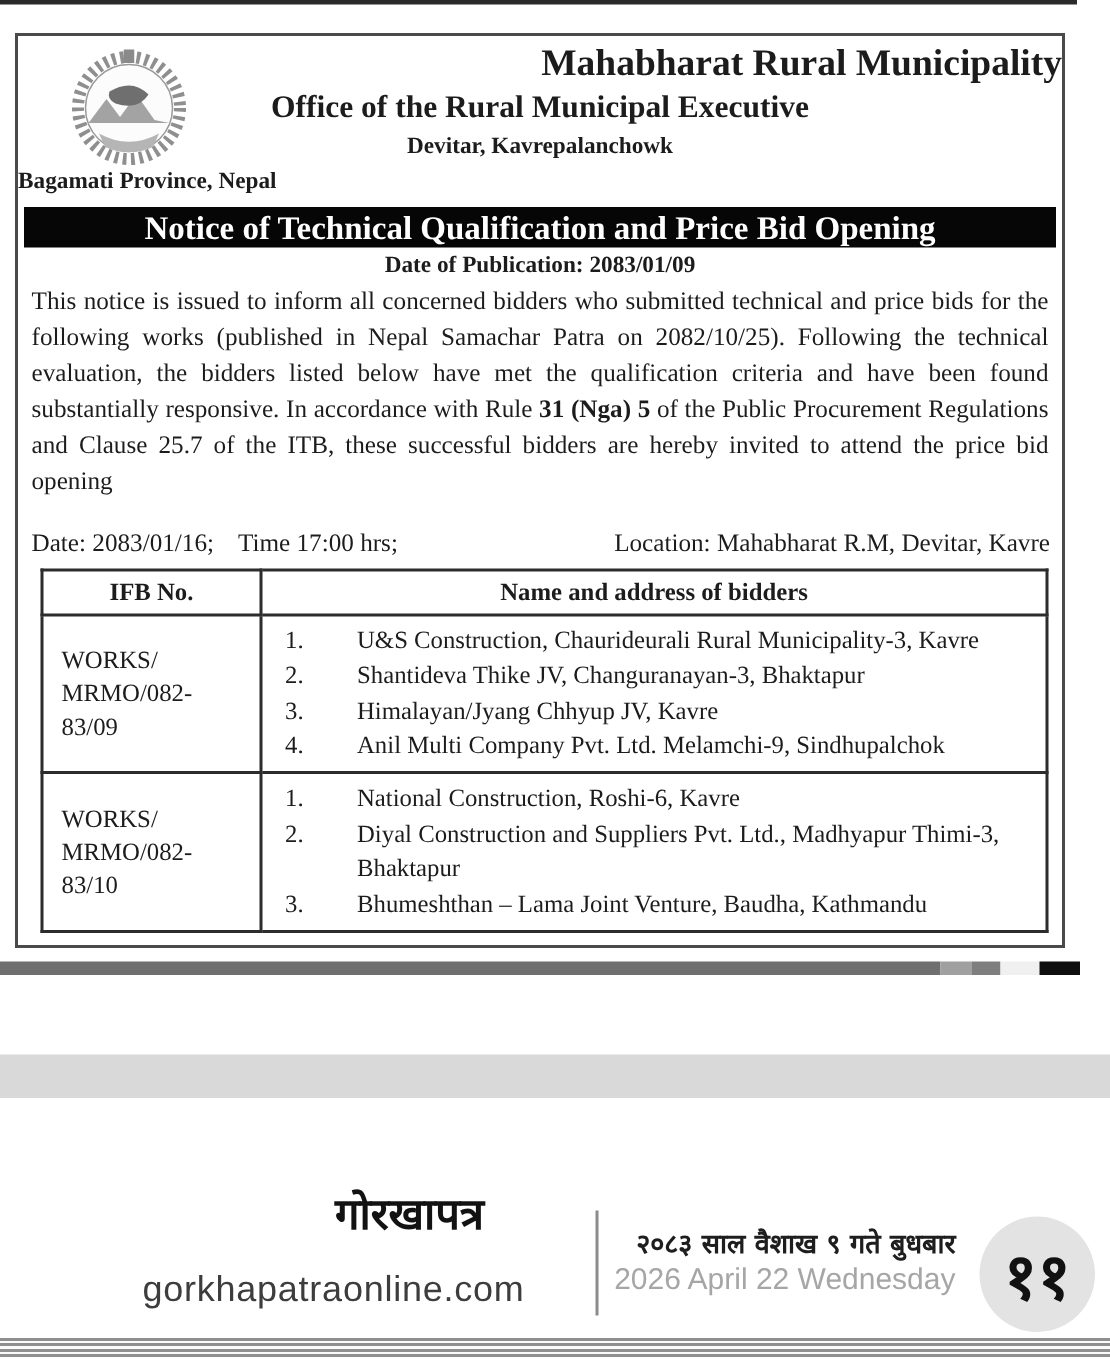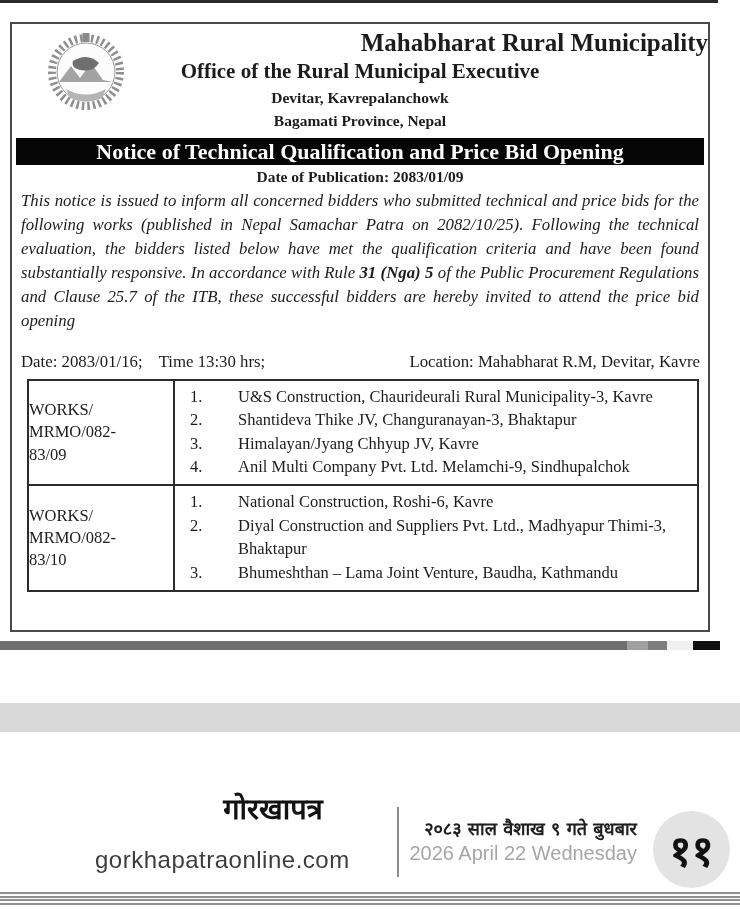--- a/index.html
+++ b/index.html
@@ -10,37 +10,37 @@
   .top-rule { position:absolute; left:0; top:0; width:718px; height:3px; background:#2a2a2a; }
 
   .notice-box { position:absolute; left:10px; top:22px; width:700px; height:610px;
                 border:2px solid #4a4a4a; background:#ffffff; overflow:hidden; }
 
   .emblem { position:absolute; left:24px; top:6px; width:100px; height:88px; }
 
   .hdr-org   { margin-top:5px;  text-align:right; font-weight:bold; font-size:25px; line-height:1.1;margin-left:30px; }
   .hdr-office{ margin-top:3px;  text-align:center; font-weight:bold; font-size:21px; line-height:1.1; }
   .hdr-addr  { margin-top:6px;  text-align:center; font-weight:bold; font-size:15.5px; line-height:1.1; }
-  .hdr-prov  { margin-top:6px;  text-align:center; font-weight:bold; font-size:15.5px; line-height:1.1; }
+  .hdr-prov  { margin-top:6px;  font-weight:bold; font-size:15.5px; line-height:1.1; }
 
   .banner { margin:9px 4px 0 4px; background:#060606; color:#ffffff; text-align:center;
             font-weight:bold; font-size:22px; line-height:27px; }
   .pubdate { margin-top:3px; text-align:center; font-weight:bold; font-size:15.5px; }
 
-  .body-text { margin:3px 9px 0 9px; font-size:16.8px; line-height:1.43; text-align:justify;font-style:italic; }
+  .body-text { margin:3px 9px 0 9px; font-size:16.8px; line-height:1.43; text-align:justify; }
 
   .schedule { display:flex; justify-content:space-between; margin:19px 8px 0 9px; font-size:16.8px; }
   .schedule .time { margin-left:16px; }
   .list-label { margin:1px 9px 0 9px; font-size:16.8px; }
 
   .qual-table { margin:7px 0 0 15px; border-collapse:collapse; width:672px;
                 font-size:16.5px; }
   .qual-table th, .qual-table td { border:2px solid #2c2c2c; }
   .qual-table th { font-weight:bold; text-align:center; height:30px; }
-  td.ifb { width:146px; vertical-align:middle; line-height:1.35; }
+  td.ifb { width:146px; vertical-align:middle; padding-left:12px; line-height:1.35; }
   td.bidders-cell { vertical-align:middle; padding:4px 4px 6px 0; }
   .bidder { display:flex; line-height:1.42; }
   .bidder .num { flex:none; width:26px; margin-left:15px; }
   .bidder .txt { padding-left:22px; padding-right:8px; }
 
   .seg-bar { position:absolute; left:0; top:641px; width:720px; height:9px; display:flex; }
   .seg-bar .s0 { width:627px; background:#6f6f6f; }
   .seg-bar .s1 { width:21px;  background:#a0a0a0; }
   .seg-bar .s2 { width:19px;  background:#7e7e7e; }
   .seg-bar .s3 { width:26px;  background:#f0f0f0; }
@@ -91,27 +91,31 @@
     <div class="hdr-office">Office of the Rural Municipal Executive</div>
     <div class="hdr-addr">Devitar, Kavrepalanchowk</div>
     <div class="hdr-prov">Bagamati Province, Nepal</div>
 
     <div class="banner">Notice of Technical Qualification and Price Bid Opening</div>
     <div class="pubdate">Date of Publication: 2083/01/09</div>
 
     <div class="body-text"><span>This notice is issued to inform all concerned bidders who submitted technical and price bids for the following works (published in Nepal Samachar Patra on 2082/10/25). Following the technical evaluation, the bidders listed below have met the qualification criteria and have been found substantially responsive. In accordance with Rule </span><b>31 (Nga) 5</b><span> of the Public Procurement Regulations and Clause 25.7 of the ITB, these successful bidders are hereby invited to attend the price bid opening</span></div>
 
     <div class="schedule">
-      <span><span>Date: 2083/01/16;</span><span class="time">Time 13:30 hrs;</span></span>
+      <span><span>Date: 2083/01/16;</span><span class="time">Time 17:00 hrs;</span></span>
       <span>Location: Mahabharat R.M, Devitar, Kavre</span>
     </div>
 
 
     <table class="qual-table">
       <tbody>
+          <tr>
+        <th>IFB No.</th>
+        <th>Name and address of bidders</th>
+      </tr>
       <tr>
         <td class="ifb">
           <div>WORKS/</div>
           <div>MRMO/082-</div>
           <div>83/09</div>
         </td>
         <td class="bidders-cell">
           <div class="bidder">
             <span class="num">1.</span>
             <span class="txt">U&amp;S Construction, Chaurideurali Rural Municipality-3, Kavre</span>

